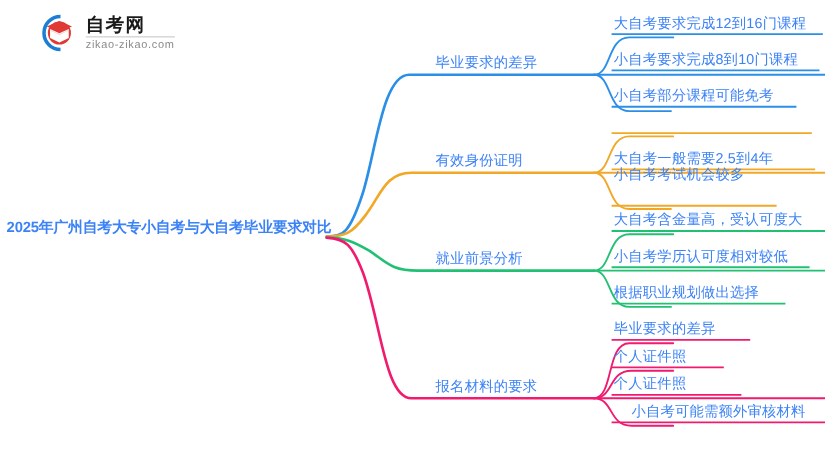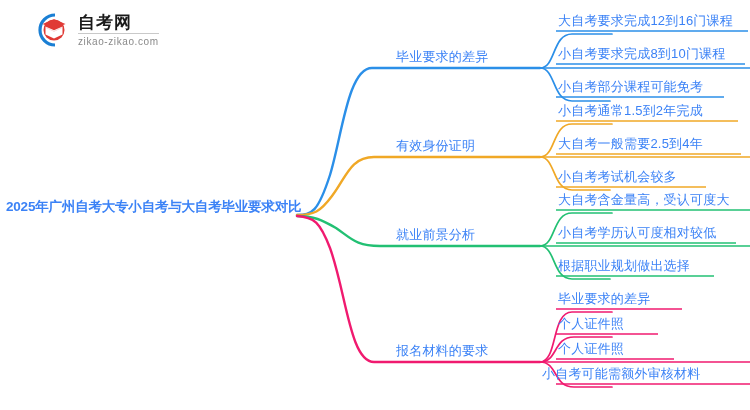--- a/index.html
+++ b/index.html
@@ -160,28 +160,27 @@
   </svg>
 
   <div class="node-text root-node">2025年广州自考大专小自考与大自考毕业要求对比</div>
 
   <div class="node-text branch-node" style="left:396px; top:50px;">毕业要求的差异</div>
   <div class="node-text leaf-node" style="left:558px; top:14px;">大自考要求完成12到16门课程</div>
   <div class="node-text leaf-node" style="left:558px; top:47px;">小自考要求完成8到10门课程</div>
   <div class="node-text leaf-node" style="left:558px; top:80px;">小自考部分课程可能免考</div>
 
   <div class="node-text branch-node" style="left:396px; top:139px;">有效身份证明</div>
-  <div class="node-text leaf-node" style="left:558px; top:104px;">小自考通常1.5到2年完成</div>
   <div class="node-text leaf-node" style="left:558px; top:137px;">大自考一般需要2.5到4年</div>
-  <div class="node-text leaf-node" style="left:558px; top:170px;text-align:center;">小自考考试机会较多</div>
+  <div class="node-text leaf-node" style="left:558px; top:152px;text-align:center;">小自考考试机会较多</div>
 
   <div class="node-text branch-node" style="left:396px; top:228px;">就业前景分析</div>
   <div class="node-text leaf-node" style="left:558px; top:193px;">大自考含金量高，受认可度大</div>
   <div class="node-text leaf-node" style="left:558px; top:226px;">小自考学历认可度相对较低</div>
   <div class="node-text leaf-node" style="left:558px; top:259px;">根据职业规划做出选择</div>
 
   <div class="node-text branch-node" style="left:396px; top:344px;">报名材料的要求</div>
   <div class="node-text leaf-node" style="left:558px; top:292px;">毕业要求的差异</div>
   <div class="node-text leaf-node" style="left:558px; top:317px;">个人证件照</div>
   <div class="node-text leaf-node" style="left:558px; top:342px;">个人证件照</div>
-  <div class="node-text leaf-node" style="left:542px; top:367px;">小自考可能需额外审核材料</div>
+  <div class="node-text leaf-node" style="left:574px; top:367px;">小自考可能需额外审核材料</div>
 
 </div>
 
 </body></html>

